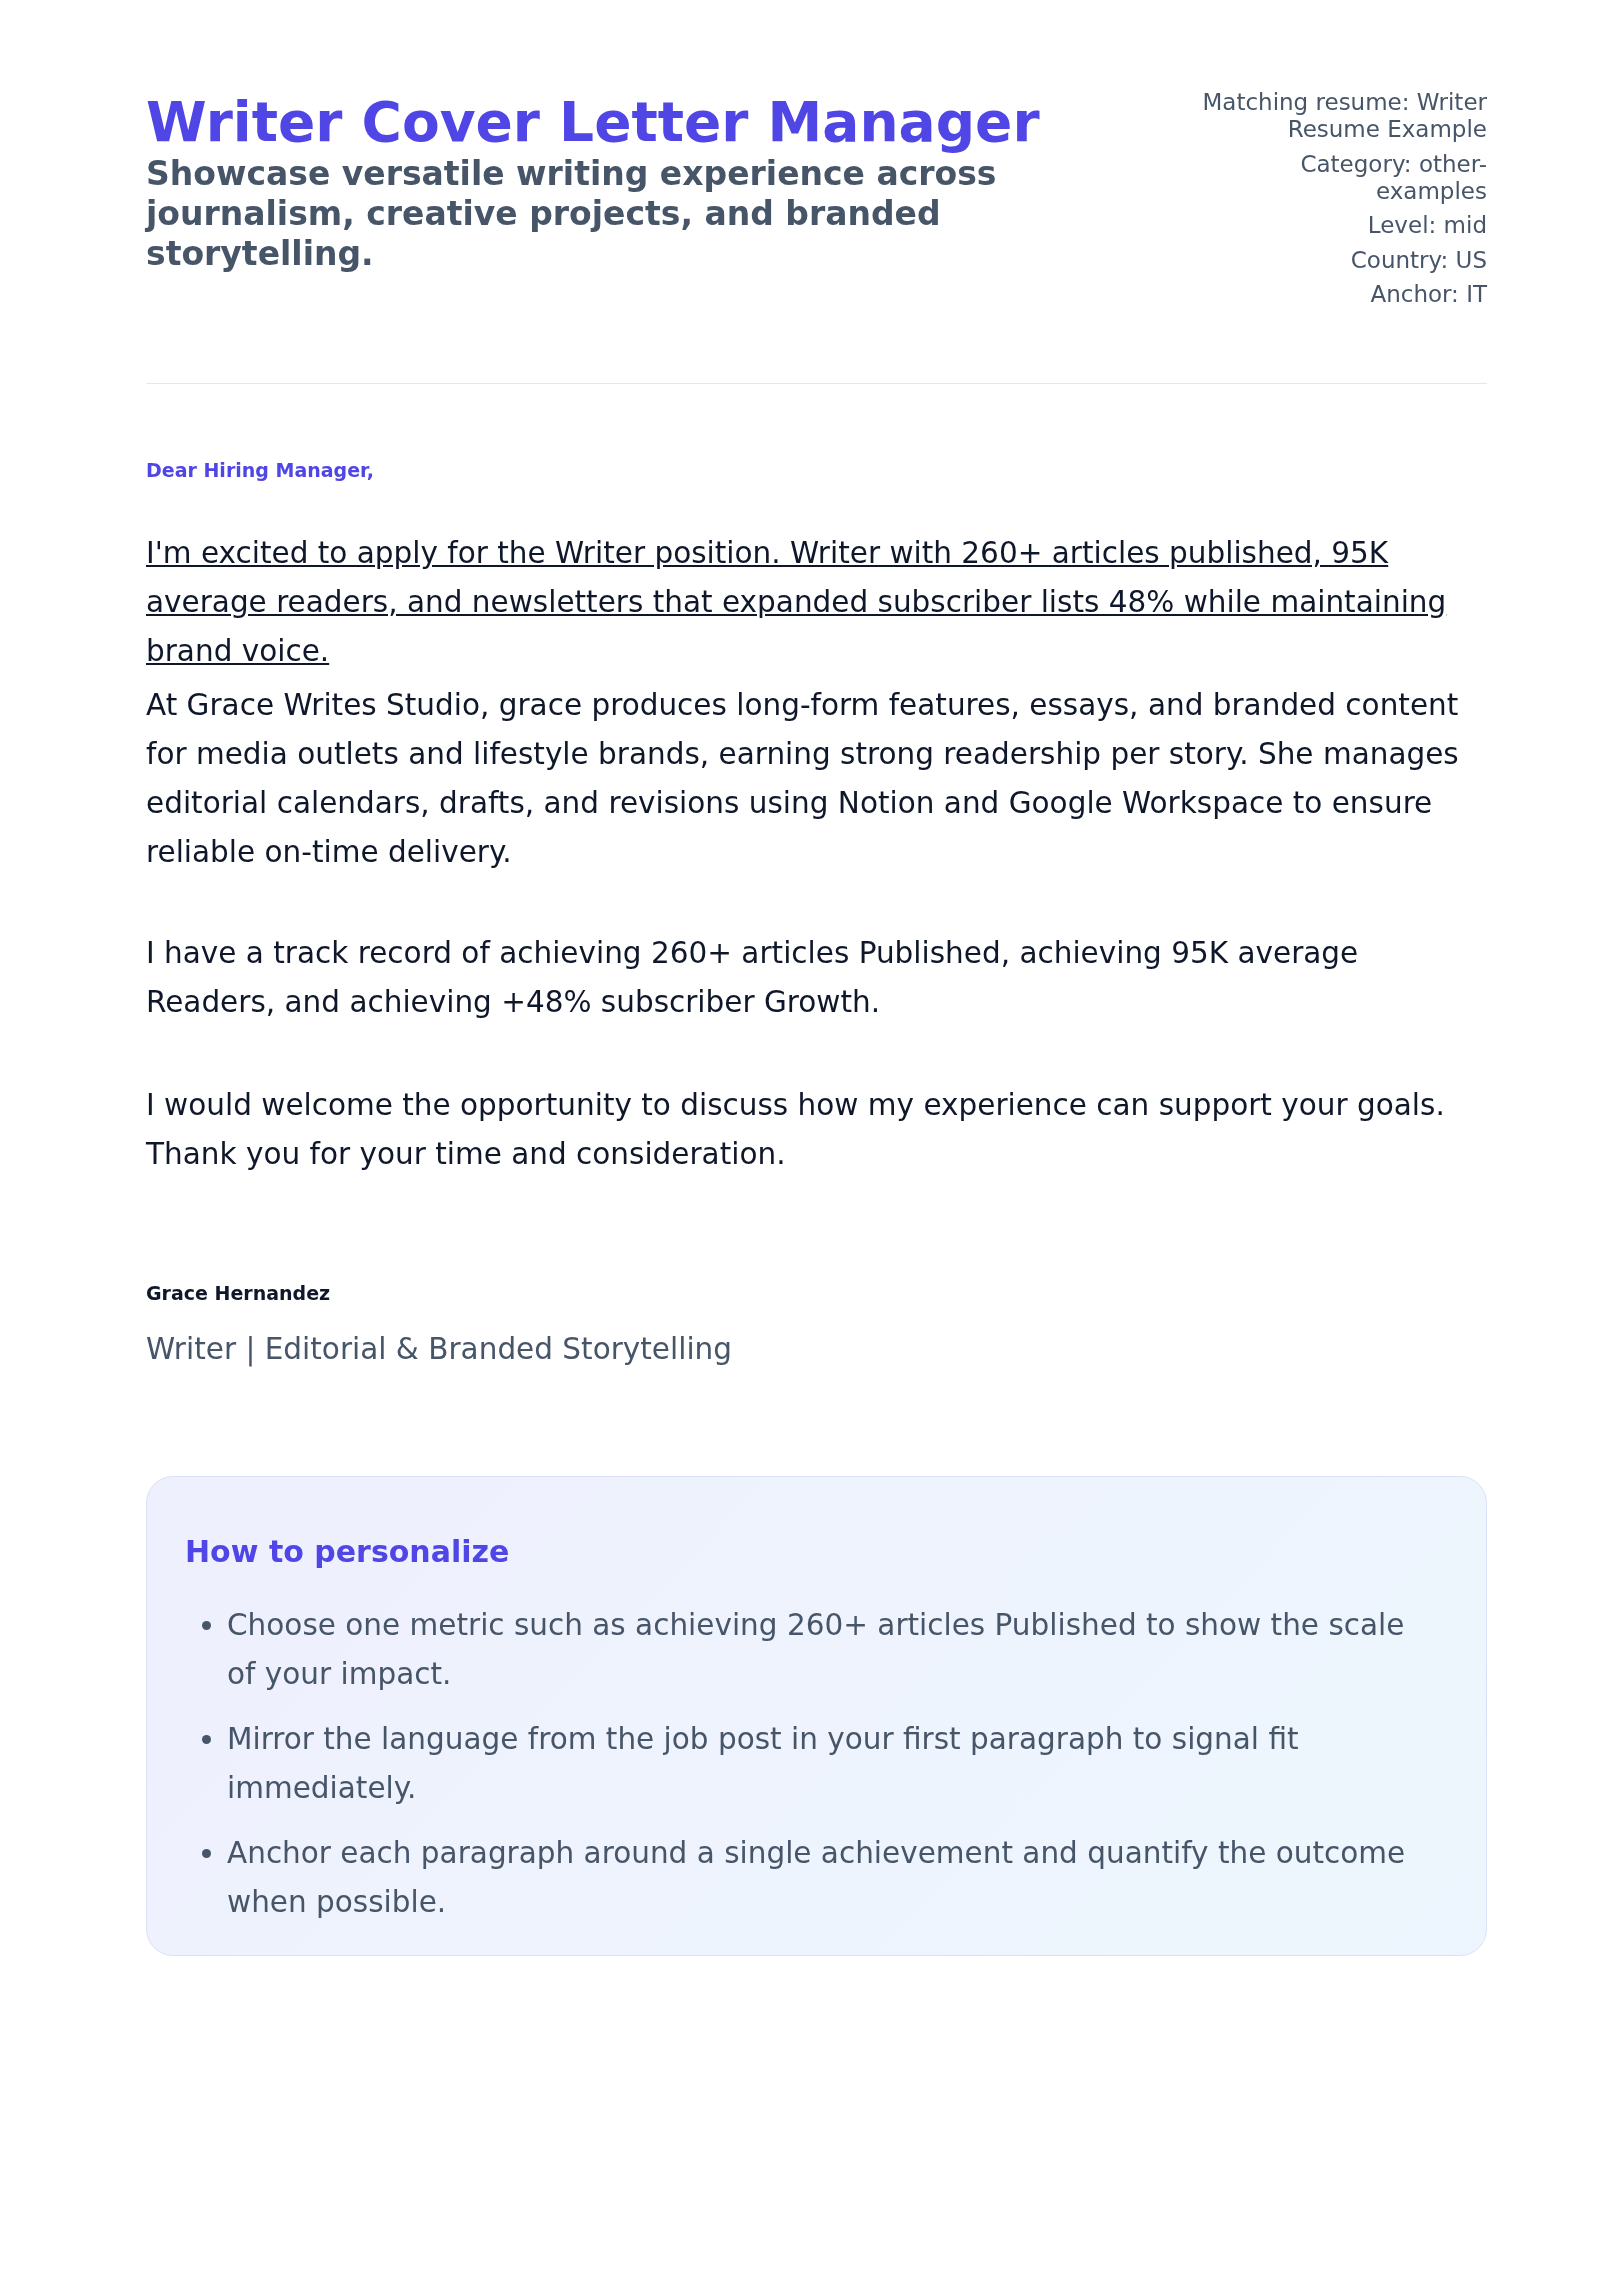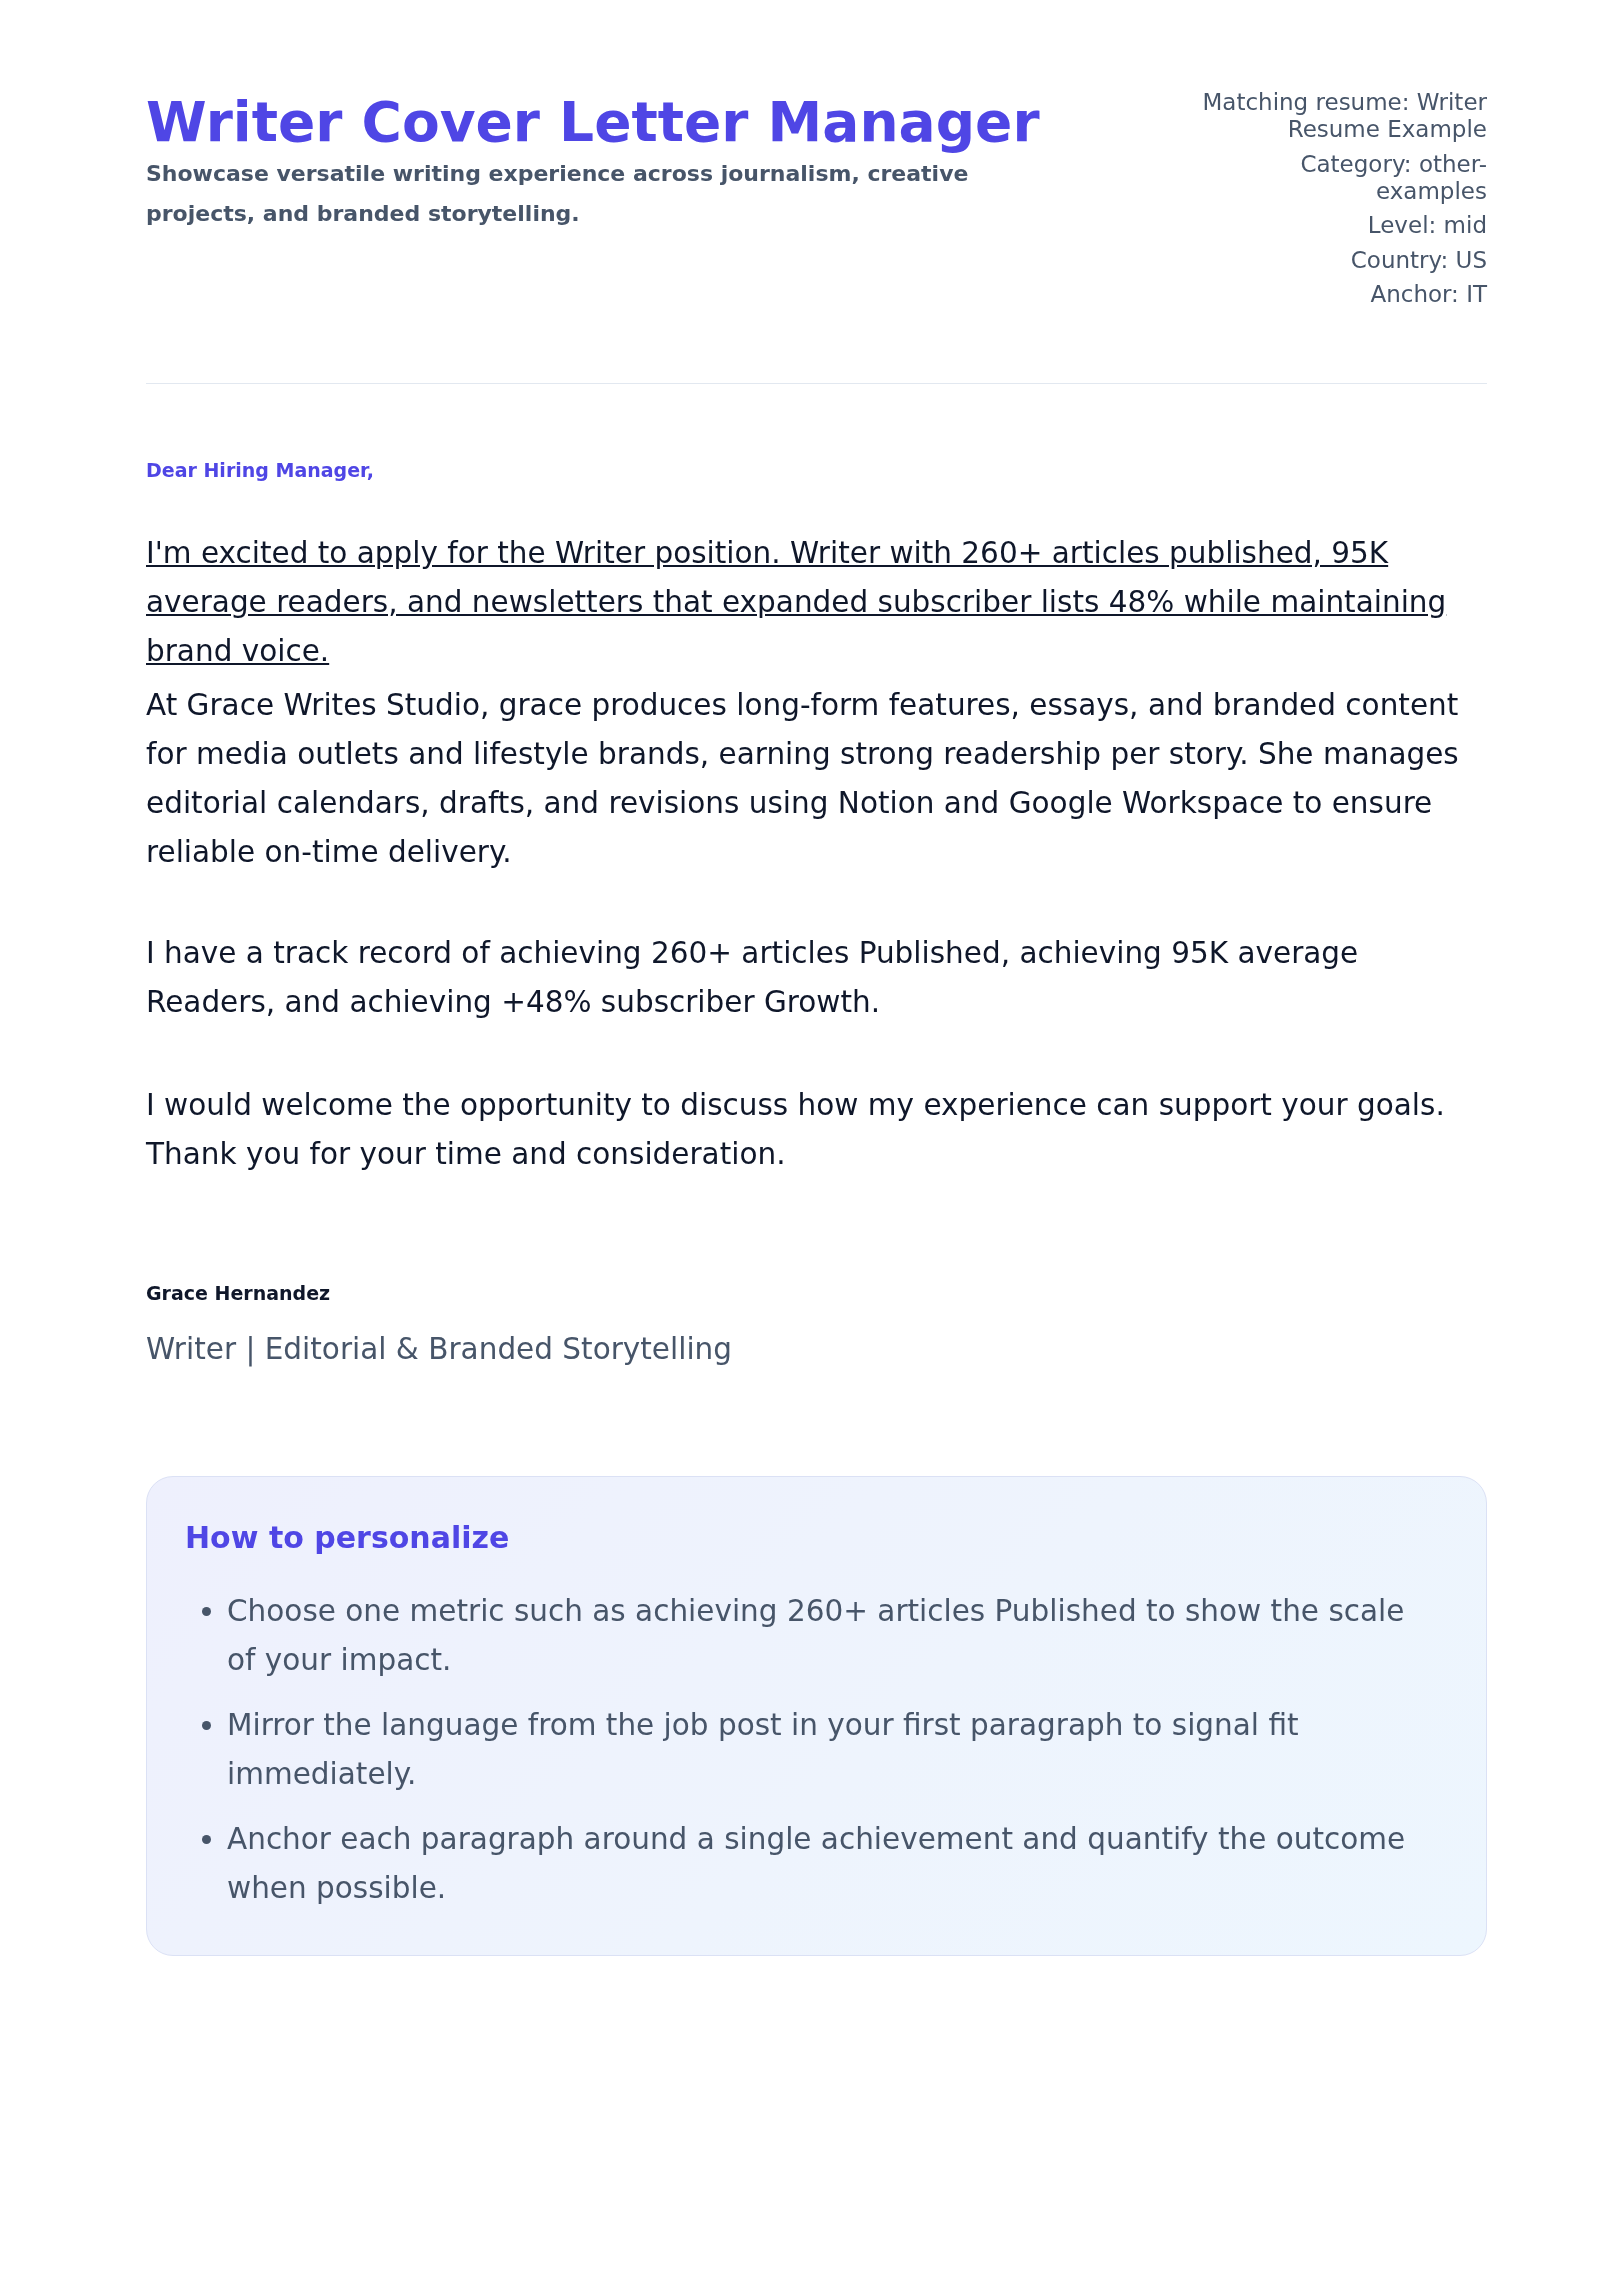--- a/index.html
+++ b/index.html
@@ -36,21 +36,21 @@
       color: #4f46e5;
       line-height: 72px;
       white-space: nowrap;
     }
     .subtitle {
       position: absolute;
       left: 0;
       top: 154px;
       width: 913px;
       margin: 0;
-      font-size: 22px;
+      font-size: 33px;
       font-weight: bold;
       color: #475569;
       line-height: 40px;
     }
     .meta {
       position: absolute;
       right: 0;
       top: 89px;
       width: 285px;
       text-align: right;
@@ -104,21 +104,21 @@
     .tips {
       position: absolute;
       top: 1476px;
       left: 0;
       width: 1341px;
       height: 480px;
       box-sizing: border-box;
       border: 1.9px solid #dbe1f5;
       border-radius: 27px;
       background: linear-gradient(135deg, #eef0fd 0%, #eef4fd 55%, #edf6fe 100%);
-      padding: 42px 38px 0 38px;
+      padding: 56px 38px 0 38px;
     }
     .tips h2 {
       margin: 0 0 30px 0;
       font-size: 30px;
       font-weight: bold;
       color: #4f46e5;
       line-height: 38px;
     }
     .tips ul {
       margin: 8px;

